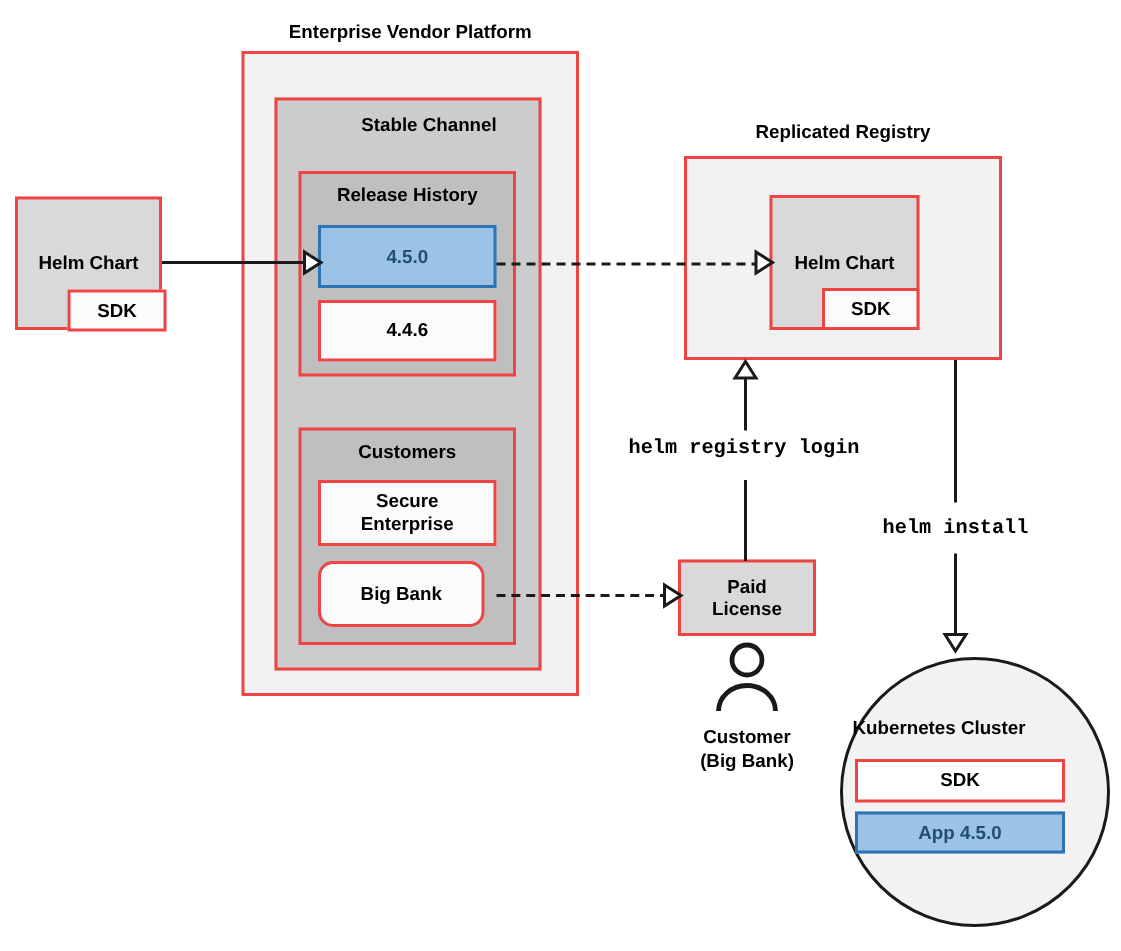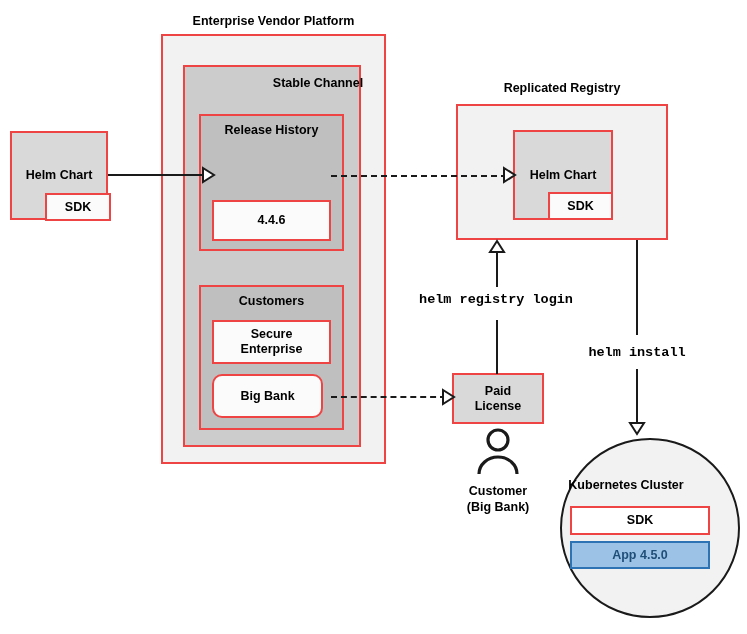--- a/index.html
+++ b/index.html
@@ -52,25 +52,28 @@
   <div class="box fill-light" style="left:10px;top:131px;width:98px;height:89px;">
     <div class="centered" style="position:absolute;left:0;top:0;right:0;bottom:0;">Helm Chart</div>
   </div>
   <div class="box fill-white" style="left:45px;top:193px;width:66px;height:28px;">
     <div class="centered" style="position:absolute;left:0;top:0;right:0;bottom:0;">SDK</div>
   </div>
 
   <div class="box fill-lightest" style="left:161px;top:34px;width:225px;height:430px;"></div>
 
   <div class="box fill-mid" style="left:183px;top:65px;width:178px;height:382px;"></div>
-  <div class="box-title" style="left:183px;top:76px;width:206px;padding-left:32px;">Stable Channel</div>
+  <div class="box-title" style="left:183px;top:76px;width:206px;">Stable Channel</div>
 
   <div class="box fill-dark" style="left:199px;top:114px;width:145px;height:137px;"></div>
   <div class="box-title" style="left:199px;top:123px;width:145px;">Release History</div>
 
+  <div class="box fill-blue" style="left:212px;top:150px;width:119px;height:42px;">
+    <div class="centered blue-text" style="position:absolute;left:0;top:0;right:0;bottom:0;">4.5.0</div>
+  </div>
 
   <div class="box fill-white" style="left:212px;top:200px;width:119px;height:41px;">
     <div class="centered" style="position:absolute;left:0;top:0;right:0;bottom:0;">4.4.6</div>
   </div>
 
   <div class="box fill-dark" style="left:199px;top:285px;width:145px;height:145px;"></div>
   <div class="box-title" style="left:199px;top:294px;width:145px;">Customers</div>
 
   <div class="box fill-white" style="left:212px;top:320px;width:119px;height:44px;">
     <div class="centered" style="position:absolute;left:0;top:0;right:0;bottom:0;white-space:pre-line;">Secure

